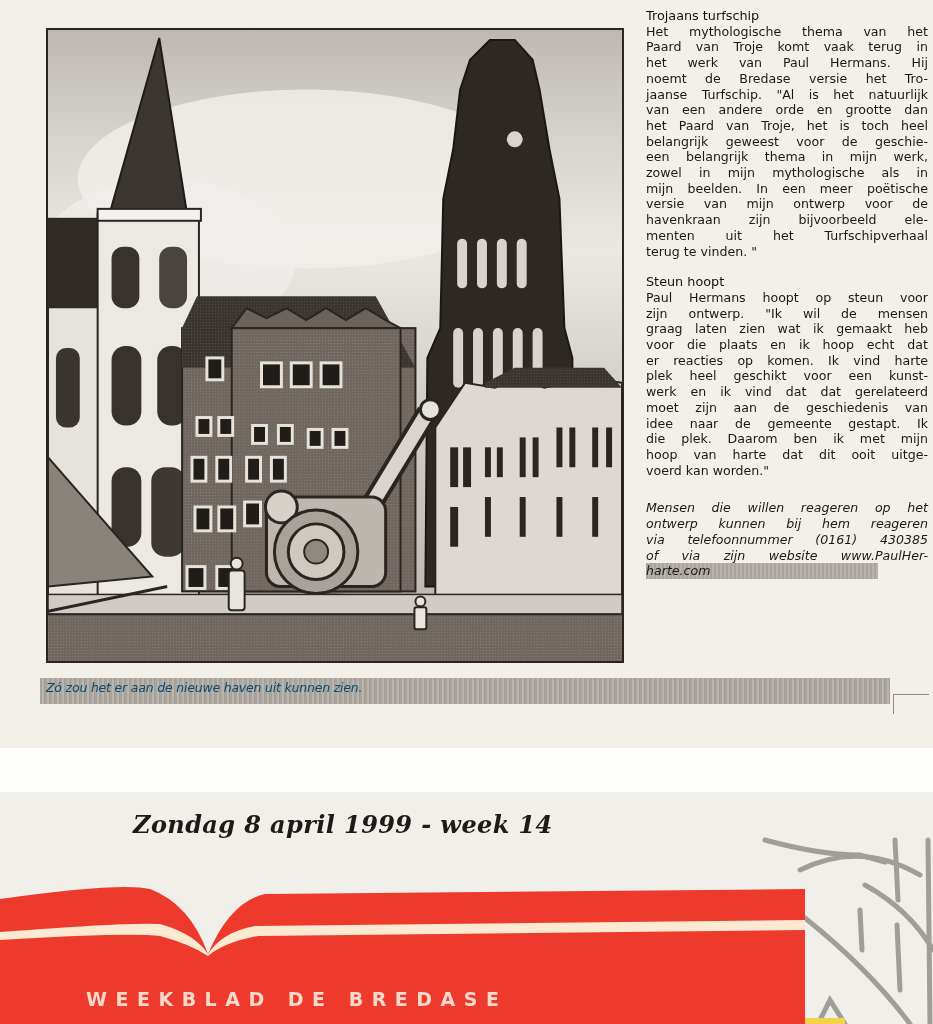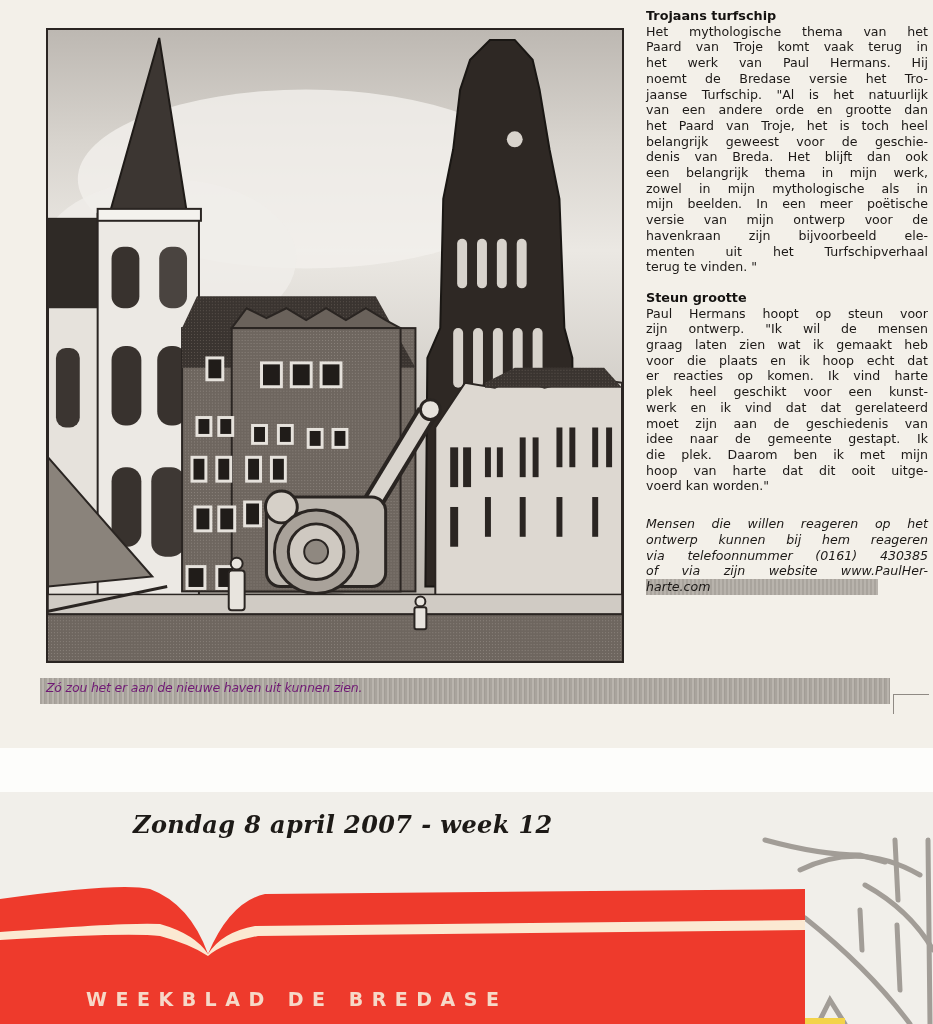--- a/index.html
+++ b/index.html
@@ -33,35 +33,35 @@
   }
   .illustration svg { display: block; width: 100%; height: 100%; }
 
   .caption-bar {
     position: absolute; left: 40px; top: 678px; width: 850px; height: 26px;
     background: repeating-linear-gradient(90deg, #a9a49d 0 2px, #b9b4ad 2px 4px, #a29d96 4px 5px);
   }
   .caption-text {
     position: absolute; left: 46px; top: 680px;
     font-family: "DejaVu Sans", sans-serif; font-style: italic;
-    font-size: 12.5px; color: #701a75; letter-spacing: -0.2px;
+    font-size: 12.5px; color: #0c4a6e; letter-spacing: -0.2px;
   }
   .caption-box {
     position: absolute; left: 893px; top: 694px; width: 36px; height: 20px;
     border: 1px solid #8f8a84; border-right: none; border-bottom: none;
   }
 
   
   .article {
     position: absolute; left: 646px; top: 8px; width: 282px;
     font-family: "DejaVu Sans", sans-serif;
     font-size: 12.6px; line-height: 15.7px; color: #1c1917;
   }
   .article h3 {
-    font-size: 12.8px; font-weight: bold; line-height: 15.7px; color: #141210;
+    font-size: 12.8px; font-weight: normal; line-height: 15.7px; color: #141210;
   }
   .article .line { display: block; text-align: justify; text-align-last: justify; white-space: nowrap; }
   .article .line.last { text-align-last: left; }
   .article .spacer { height: 15px; }
   .article .spacer-big { height: 22px; }
   .article .italic { font-style: italic; }
   .article .line.hl {
     background: repeating-linear-gradient(90deg, #a9a49d 0 2px, #b8b3ac 2px 4px);
     margin-right: 50px;
   }
@@ -220,31 +220,30 @@
   <h3>Trojaans turfschip</h3>
   <div>
     <span class="line">Het mythologische thema van het</span>
     <span class="line">Paard van Troje komt vaak terug in</span>
     <span class="line">het werk van Paul Hermans. Hij</span>
     <span class="line">noemt de Bredase versie het Tro-</span>
     <span class="line">jaanse Turfschip. "Al is het natuurlijk</span>
     <span class="line">van een andere orde en grootte dan</span>
     <span class="line">het Paard van Troje, het is toch heel</span>
     <span class="line">belangrijk geweest voor de geschie-</span>
-    <span class="line">denis van Breda. Het blijft dan ook</span>
     <span class="line">een belangrijk thema in mijn werk,</span>
     <span class="line">zowel in mijn mythologische als in</span>
     <span class="line">mijn beelden. In een meer poëtische</span>
     <span class="line">versie van mijn ontwerp voor de</span>
     <span class="line">havenkraan zijn bijvoorbeeld ele-</span>
     <span class="line">menten uit het Turfschipverhaal</span>
     <span class="line last">terug te vinden. "</span>
   </div>
   <div class="spacer"></div>
-  <h3>Steun grootte</h3>
+  <h3>Steun hoopt</h3>
   <div>
     <span class="line">Paul Hermans hoopt op steun voor</span>
     <span class="line">zijn ontwerp. "Ik wil de mensen</span>
     <span class="line">graag laten zien wat ik gemaakt heb</span>
     <span class="line">voor die plaats en ik hoop echt dat</span>
     <span class="line">er reacties op komen. Ik vind harte</span>
     <span class="line">plek heel geschikt voor een kunst-</span>
     <span class="line">werk en ik vind dat dat gerelateerd</span>
     <span class="line">moet zijn aan de geschiedenis van</span>
     <span class="line">idee naar de gemeente gestapt. Ik</span>
@@ -255,21 +254,21 @@
   <div class="spacer-big"></div>
   <div class="italic">
     <span class="line">Mensen die willen reageren op het</span>
     <span class="line">ontwerp kunnen bij hem reageren</span>
     <span class="line">via telefoonnummer (0161) 430385</span>
     <span class="line">of via zijn website www.PaulHer-</span>
     <span class="line last hl">harte.com</span>
   </div>
 </div>
 
-<div class="dateline">Zondag 8 april 2007 - week 12</div>
+<div class="dateline">Zondag 8 april 1999 - week 14</div>
 
 <div class="deco">
   <svg viewBox="0 0 173 224" preserveAspectRatio="none">
     <g fill="none" stroke="#a29d97" stroke-width="5" stroke-linecap="round">
       <path d="M5,40 Q60,55 100,55 L125,62"></path>
       <path d="M40,70 Q100,40 160,75"></path>
       <path d="M105,85 Q150,110 173,150"></path>
       <path d="M45,118 Q110,170 150,224"></path>
       <line x1="135" y1="40" x2="138" y2="100"></line>
       <line x1="100" y1="110" x2="102" y2="150"></line>

